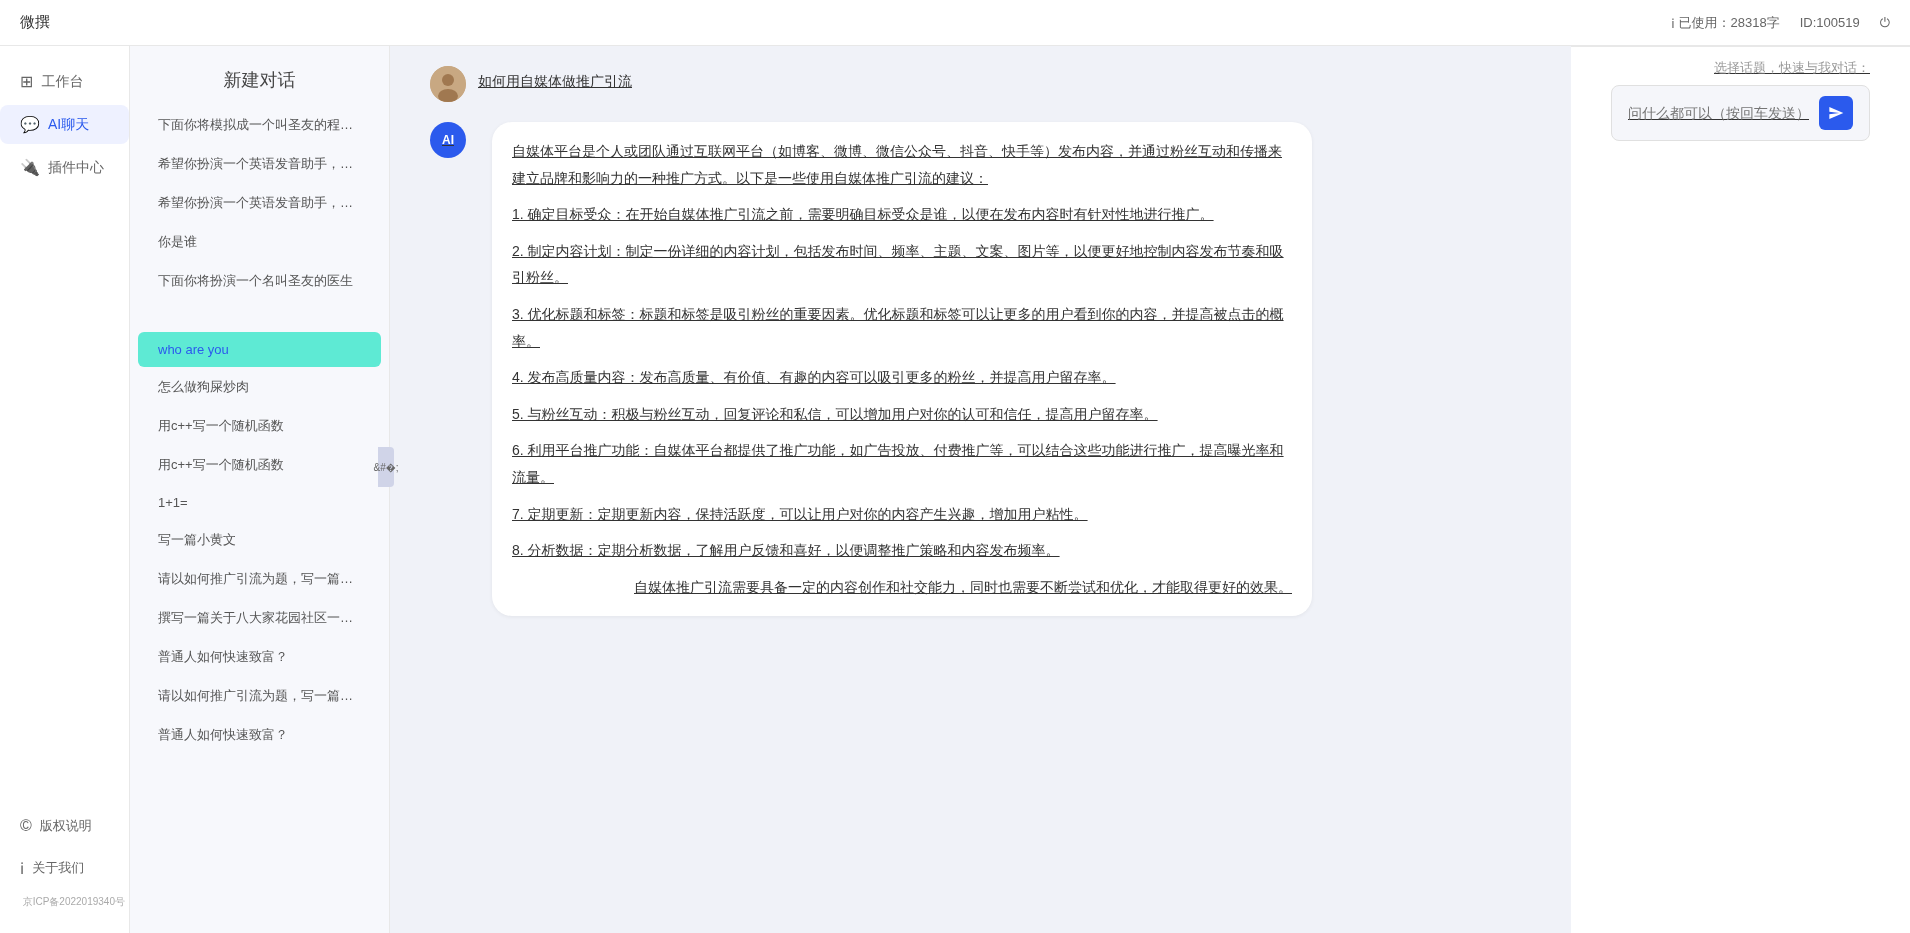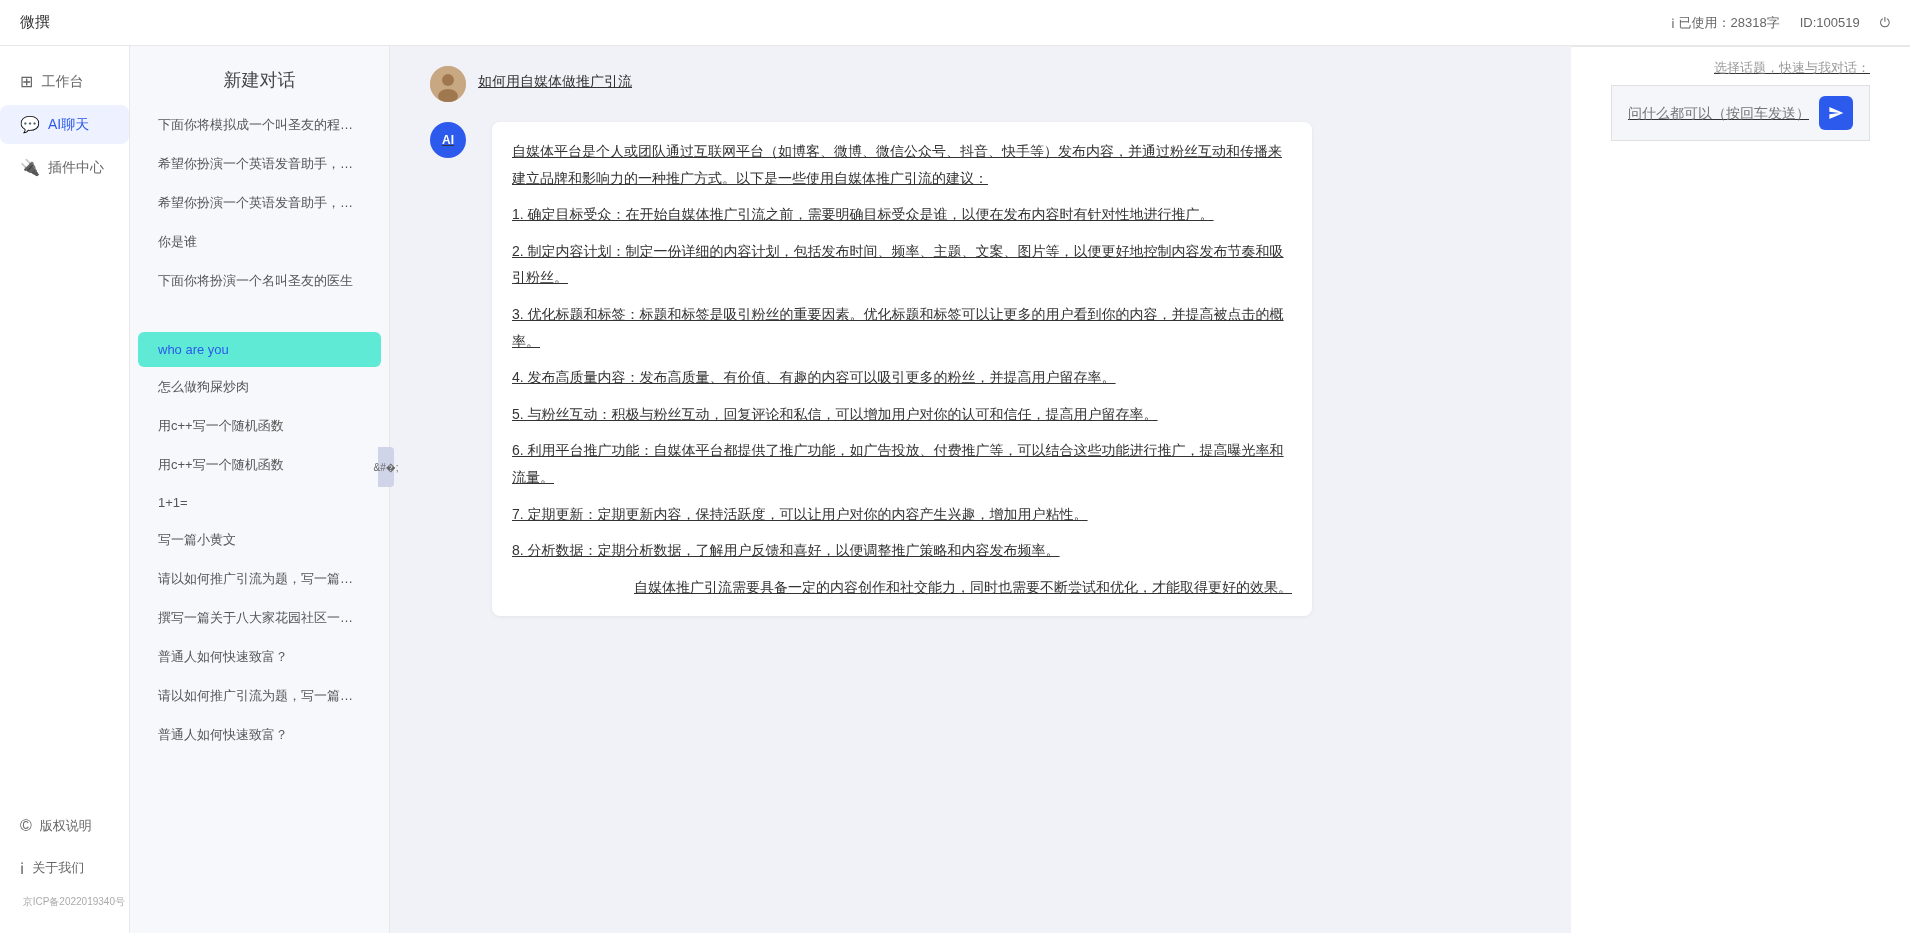--- a/index.html
+++ b/index.html
@@ -89,33 +89,33 @@
 
     .msg-ai {
       display: flex; align-items: flex-start; gap: 26px; margin-bottom: 20px;
     }
     .msg-ai .ai-avatar {
       width: 36px; height: 36px; border-radius: 50%; background: #2b5aed;
       flex-shrink: 0; display: flex; align-items: center; justify-content: center;
       color: #fff; font-size: 12px; font-weight: 700;
     }
     .msg-ai .bubble {
-      background: #fff; border-radius: 8px; padding: 16px 20px;
+      background: #fff; border-radius: 20px; padding: 16px 20px;
       max-width: 820px; line-height: 1.9; font-size: 14px; color: #333;
       box-shadow: 0 1px 4px rgba(0,0,0,0.06);
     }
 
     
     .input-area {
       background: #fff; border-top: 1px solid #e8e8e8; padding: 12px 40px 16px;
     }
     .quick-topics { font-size: 13px; color: #999; margin-bottom: 8px; text-align: right; }
     .input-row {
       display: flex; align-items: center; gap: 10px;
-      background: #f5f6fa; border-radius: 0; padding: 10px 16px;
+      background: #f5f6fa; border-radius: 8px; padding: 10px 16px;
       border: 1px solid #e0e0e0;
     }
     .input-row input {
       flex: 1; border: none; background: transparent; outline: none;
       font-size: 14px; color: #999;
     }
     .send-btn {
       width: 34px; height: 34px; background: #2b5aed; border-radius: 6px;
       display: flex; align-items: center; justify-content: center;
       cursor: pointer; flex-shrink: 0;

